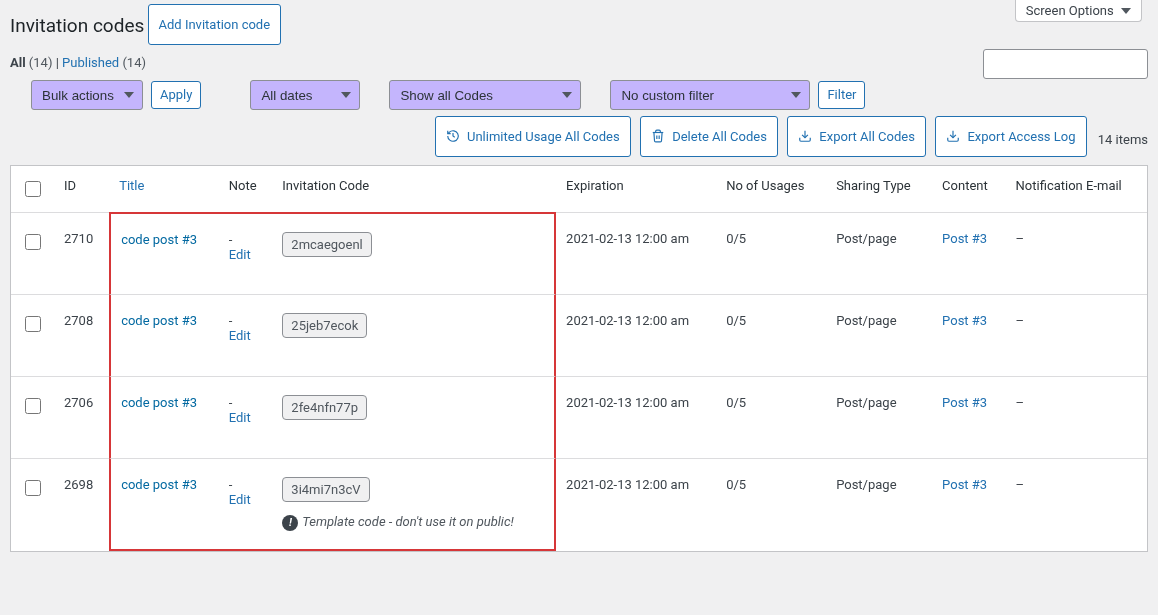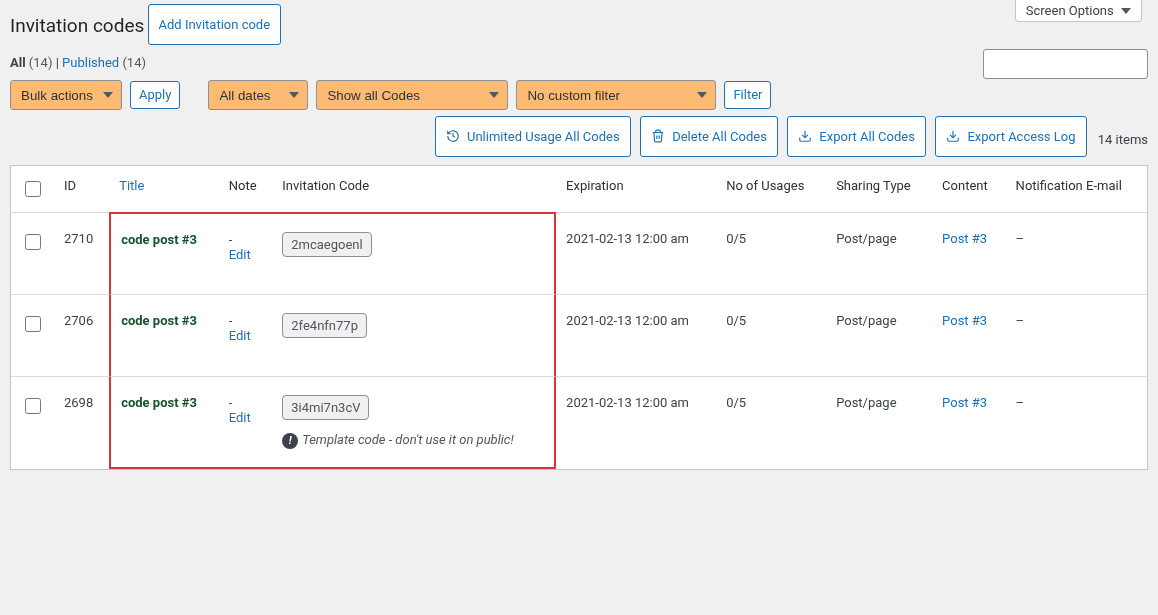--- a/index.html
+++ b/index.html
@@ -49,22 +49,22 @@
   }
   .btn-sm { padding: 0 8px; line-height: 2; }
   .subsub { margin: 10px 0; font-size: 13px; }
   .subsub .count { color: #50575e; }
   a.link { color: #2271b1; text-decoration: none; cursor:pointer; }
   .search-bar { float:right; margin-top: 4px; }
   .search-bar input[type=text]{
     border:1px solid #8c8f94;border-radius:3px;padding:4px 8px;width:165px;height:30px;background:#fff;
   }
   select {
-    border:1px solid #8c8f94;border-radius:3px;background:#fdba74;height:30px;padding:0 28px 0 10px;
-    font:13px inherit;appearance:none;color:#2c3338;cursor:pointer;
+    border:1px solid #8c8f94;border-radius:3px;background:#c4b5fd;height:30px;padding:0 28px 0 10px;
+    font:13px inherit;appearance:none;color:#2c3338;cursor:pointer;margin-left:21px;
   }
   .sel-wrap{position:relative;display:inline-block;}
   .sel-wrap .caret{position:absolute;right:9px;top:12px;width:0;height:0;border-left:5px solid transparent;border-right:5px solid transparent;border-top:6px solid #50575e;pointer-events:none;}
   .bulk-row { display:flex; gap:8px; align-items:center; margin-bottom:6px;}
   .actions-row { text-align:right; margin-bottom:8px; }
   .actions-row .btn { margin-left:6px; }
   .item-count { margin-left:8px; font-size:13px; }
   table.list { width:100%; border:1px solid #c3c4c7; border-spacing:0; background:#fff; }
   table.list th, table.list td {
     text-align:left; padding:18px 10px; vertical-align:top; font-size:13px;
@@ -74,21 +74,21 @@
   table.list thead th.sortable { color:#2271b1; cursor:pointer; }
   table.list td.cb, table.list th.cb { width:30px; text-align:center; }
   tr.highlight td.hi-left { border-left:2px solid #d63638; }
   tr.highlight td.hi-right { border-right:2px solid #d63638; }
   tr.hi-top td.hi-left, tr.hi-top td.hi-mid, tr.hi-top td.hi-right { border-top:2px solid #d63638; }
   tr.hi-bottom td.hi-left, tr.hi-bottom td.hi-mid, tr.hi-bottom td.hi-right { border-bottom:2px solid #d63638; }
   .code-pill {
     display:inline-block;border:1px solid #8c8f94;border-radius:4px;
     padding:4px 8px;background:#f0f0f1;color:#50575e;font-size:13px;cursor:pointer;
   }
-  .title-link { color:#14532d;font-weight:700;text-decoration:none;cursor:pointer; }
+  .title-link { color:#0369a1;font-weight:400;text-decoration:none;cursor:pointer; }
   .row-action { color:#2271b1; cursor:pointer; }
   .sep { color:#3c434a; }
   .template-note { font-style:italic;color:#50575e;margin-top:12px;font-size:13px; }
   .warn-ico {
     display:inline-flex;width:16px;height:16px;border-radius:50%;background:#3c434a;
     color:#fff;align-items:center;justify-content:center;font-weight:700;font-size:11px;margin-right:4px;
   }
   .icon { display:inline-block; vertical-align:-2px; margin-right:4px; }
   input[type=checkbox]{width:16px;height:16px;border:1px solid #8c8f94;border-radius:3px;cursor:pointer;}
   td { height: 82px; }
@@ -118,21 +118,21 @@
 </div>
 
 <div class="bulk-row">
   <span class="sel-wrap">
     <select><option>Bulk actions</option></select>
     <span class="caret"></span>
   </span>
   <span class="btn btn-sm">Apply</span>
   <span style="width:12px"></span>
   <span class="sel-wrap">
-    <select style="width:100px"><option>All dates</option></select>
+    <select style="width:110px"><option>All dates</option></select>
     <span class="caret"></span>
   </span>
   <span class="sel-wrap">
     <select style="width:192px"><option>Show all Codes</option></select>
     <span class="caret"></span>
   </span>
   <span class="sel-wrap">
     <select style="width:200px"><option>No custom filter</option></select>
     <span class="caret"></span>
   </span>
@@ -199,20 +199,32 @@
         <td class="hi-mid">-<br><span class="row-action">Edit</span></td>
         <td class="hi-right"><span class="code-pill">2mcaegoenl</span></td>
         <td>2021-02-13 12:00 am</td>
         <td>0/5</td>
         <td>Post/page</td>
         <td><a class="link">Post #3</a></td>
         <td>–</td>
       </tr>
       <tr class="highlight">
         <td class="cb"><input type="checkbox" style=""></td>
+        <td>2708</td>
+        <td class="hi-left"><a class="title-link">code post #3</a></td>
+        <td class="hi-mid">-<br><span class="row-action">Edit</span></td>
+        <td class="hi-right"><span class="code-pill">25jeb7ecok</span></td>
+        <td>2021-02-13 12:00 am</td>
+        <td>0/5</td>
+        <td>Post/page</td>
+        <td><a class="link">Post #3</a></td>
+        <td>–</td>
+      </tr>
+      <tr class="highlight">
+        <td class="cb"><input type="checkbox" style=""></td>
         <td>2706</td>
         <td class="hi-left"><a class="title-link">code post #3</a></td>
         <td class="hi-mid">-<br><span class="row-action">Edit</span></td>
         <td class="hi-right"><span class="code-pill">2fe4nfn77p</span></td>
         <td>2021-02-13 12:00 am</td>
         <td>0/5</td>
         <td>Post/page</td>
         <td><a class="link">Post #3</a></td>
         <td>–</td>
       </tr>

